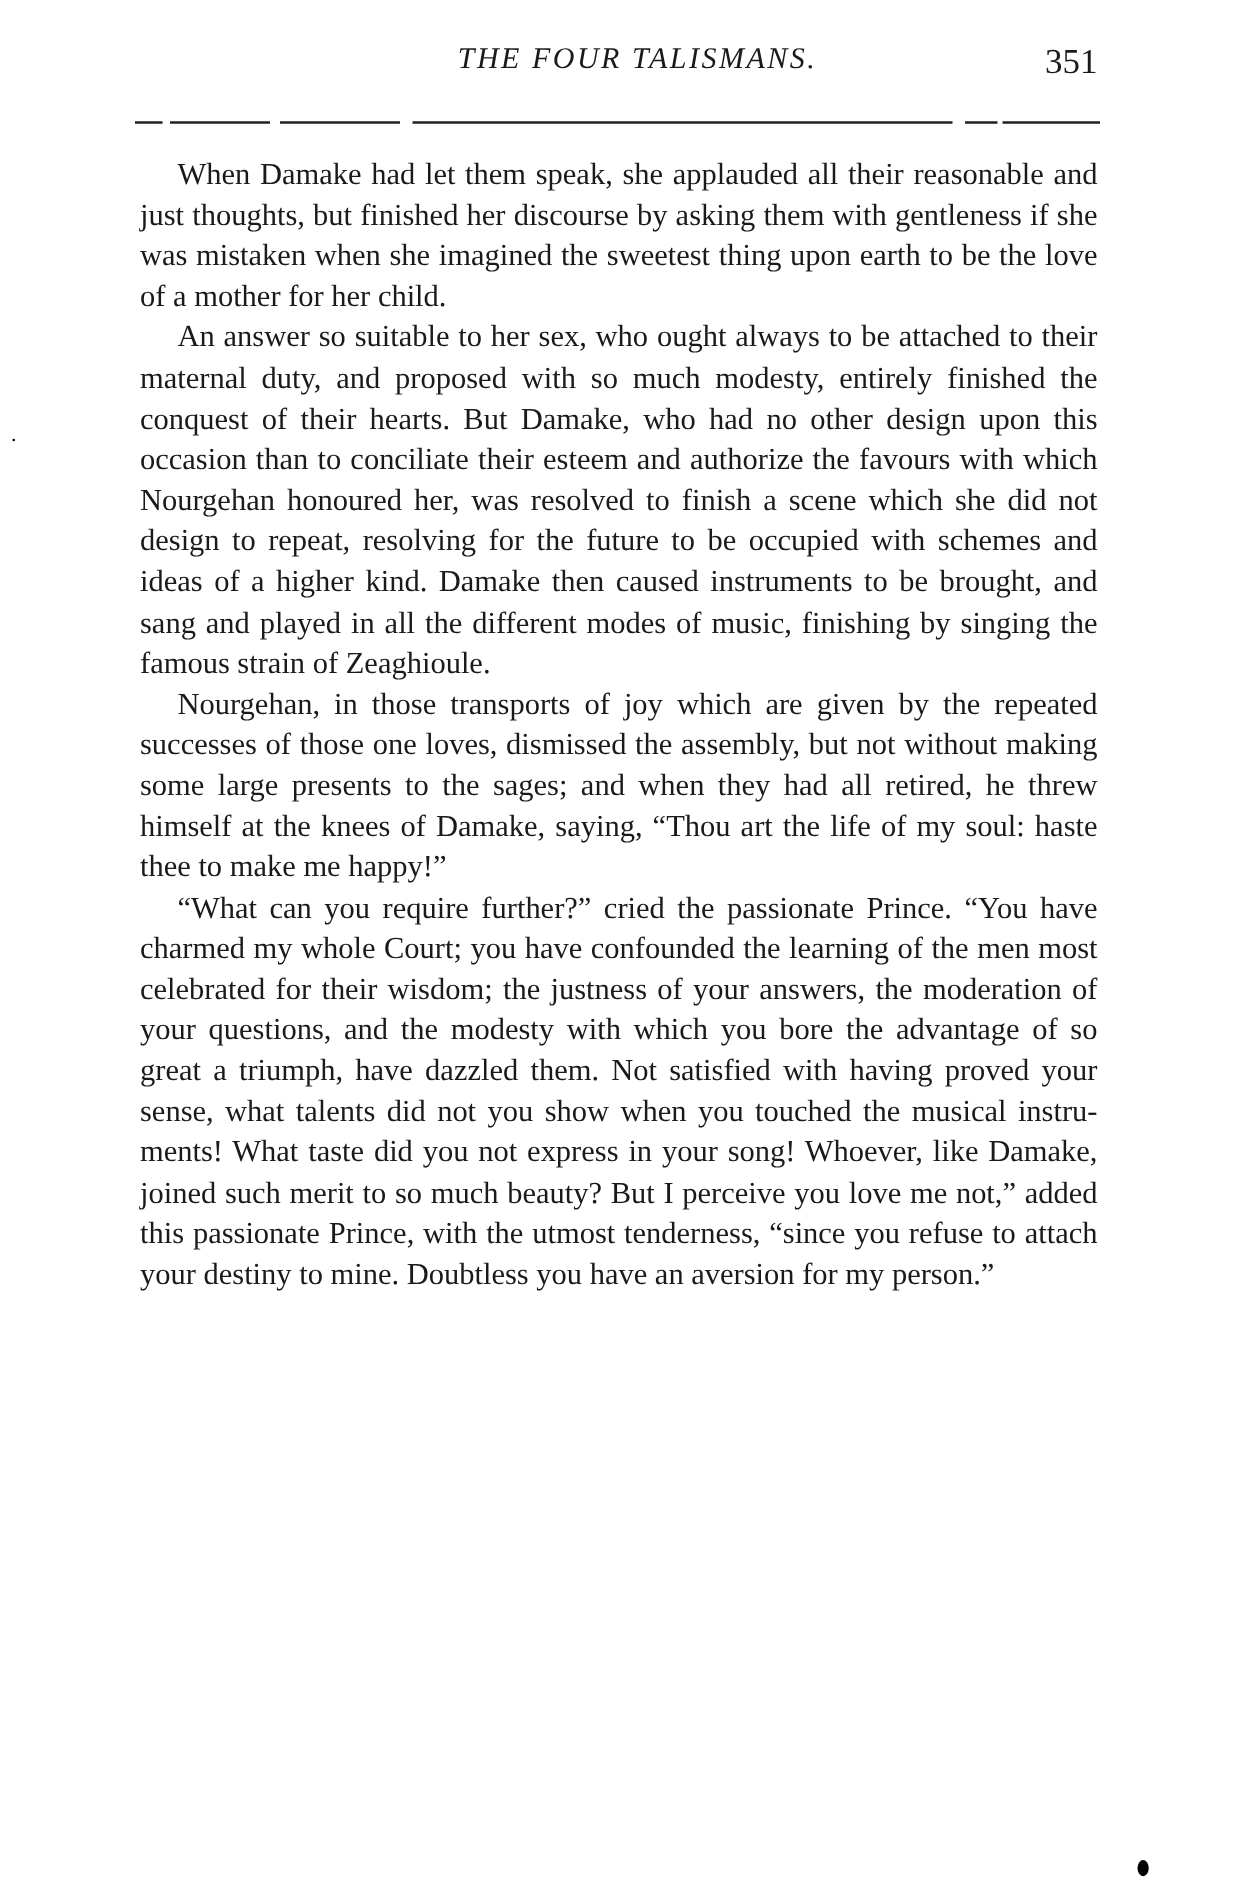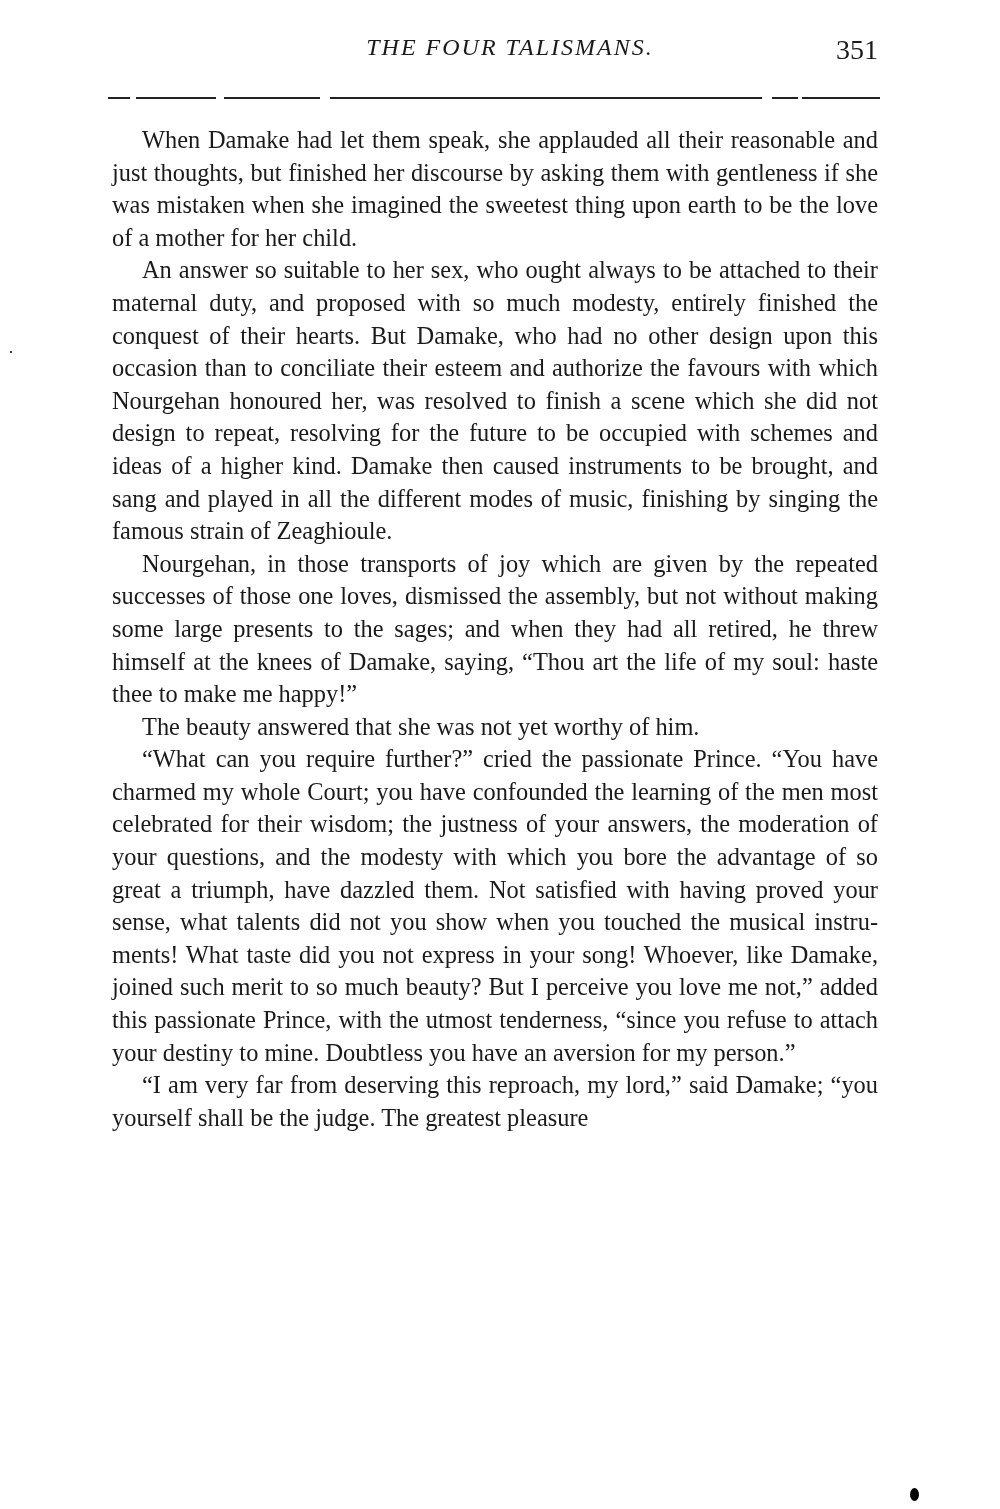--- a/index.html
+++ b/index.html
@@ -86,19 +86,17 @@
   <span class="gap" style="left:108px;width:8px;"></span>
   <span class="gap" style="left:212px;width:10px;"></span>
   <span class="gap" style="left:654px;width:10px;"></span>
   <span class="gap" style="left:690px;width:4px;"></span>
 </div>
 
 <div class="body-text">
   <p>When Damake had let them speak, she applauded all their rea­sonable and just thoughts, but finished her discourse by asking them with gentleness if she was mistaken when she imagined the sweetest thing upon earth to be the love of a mother for her child.</p>
   <p>An answer so suitable to her sex, who ought always to be at­tached to their maternal duty, and proposed with so much modesty, entirely finished the conquest of their hearts.  But Damake, who had no other design upon this occasion than to conciliate their esteem and authorize the favours with which Nourgehan honoured her, was resolved to finish a scene which she did not design to repeat, resolving for the future to be occupied with schemes and ideas of a higher kind.  Damake then caused instruments to be brought, and sang and played in all the different modes of music, finishing by singing the famous strain of Zeaghioule.</p>
   <p>Nourgehan, in those transports of joy which are given by the repeated successes of those one loves, dismissed the assembly, but not without making some large presents to the sages; and when they had all retired, he threw himself at the knees of Damake, saying, “Thou art the life of my soul: haste thee to make me happy!”</p>
-  <p>The beauty answered that she was not yet worthy of him.</p>
   <p>“What can you require further?” cried the passionate Prince. “You have charmed my whole Court; you have confounded the learning of the men most celebrated for their wisdom; the justness of your answers, the moderation of your questions, and the modesty with which you bore the advantage of so great a triumph, have dazzled them.  Not satisfied with having proved your sense, what talents did not you show when you touched the musical instru­ments!  What taste did you not express in your song!  Whoever, like Damake, joined such merit to so much beauty?  But I per­ceive you love me not,” added this passionate Prince, with the utmost tenderness, “since you refuse to attach your destiny to mine.  Doubtless you have an aversion for my person.”</p>
-  <p>“I am very far from deserving this reproach, my lord,” said Damake; “you yourself shall be the judge.  The greatest pleasure</p>
 </div>
 
 <div class="speck" style="left:910px;top:1488px;width:9px;height:13px;"></div>
 <div class="speck" style="left:10px;top:351px;width:2px;height:2px;"></div>
 
 </body></html>

